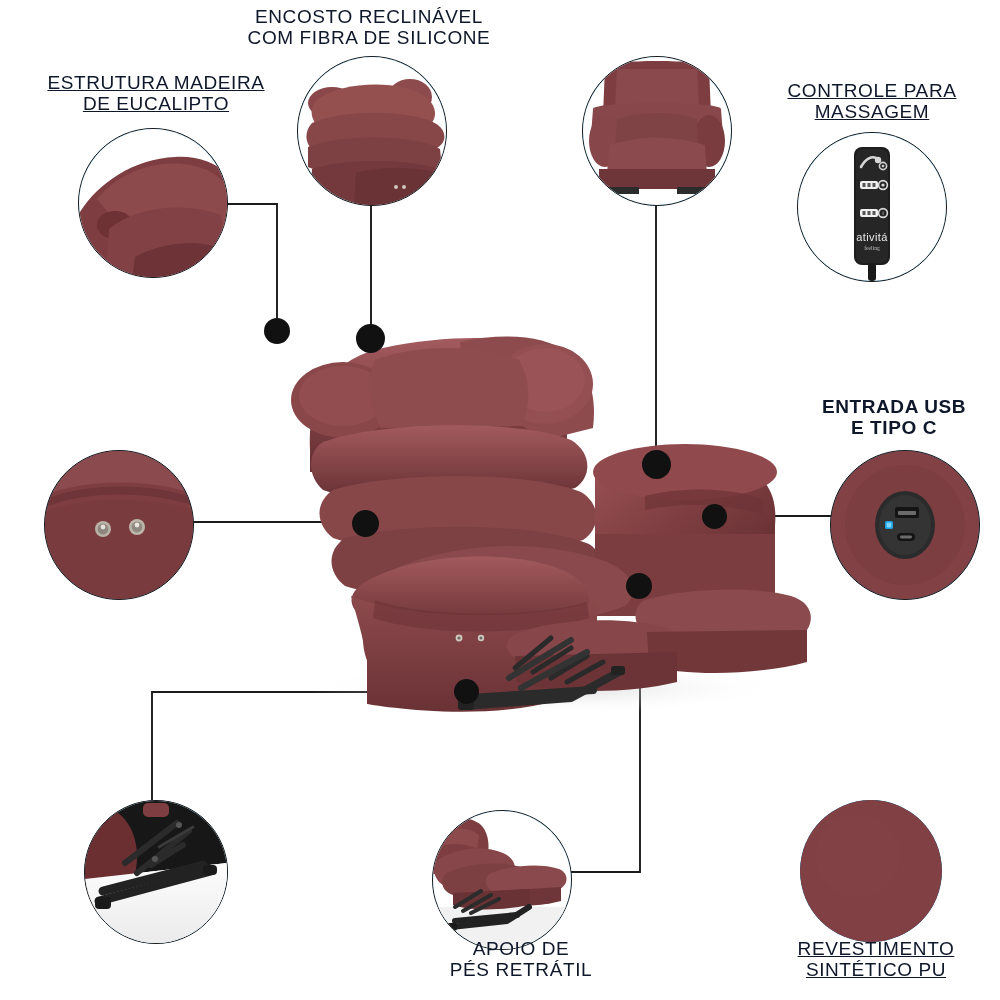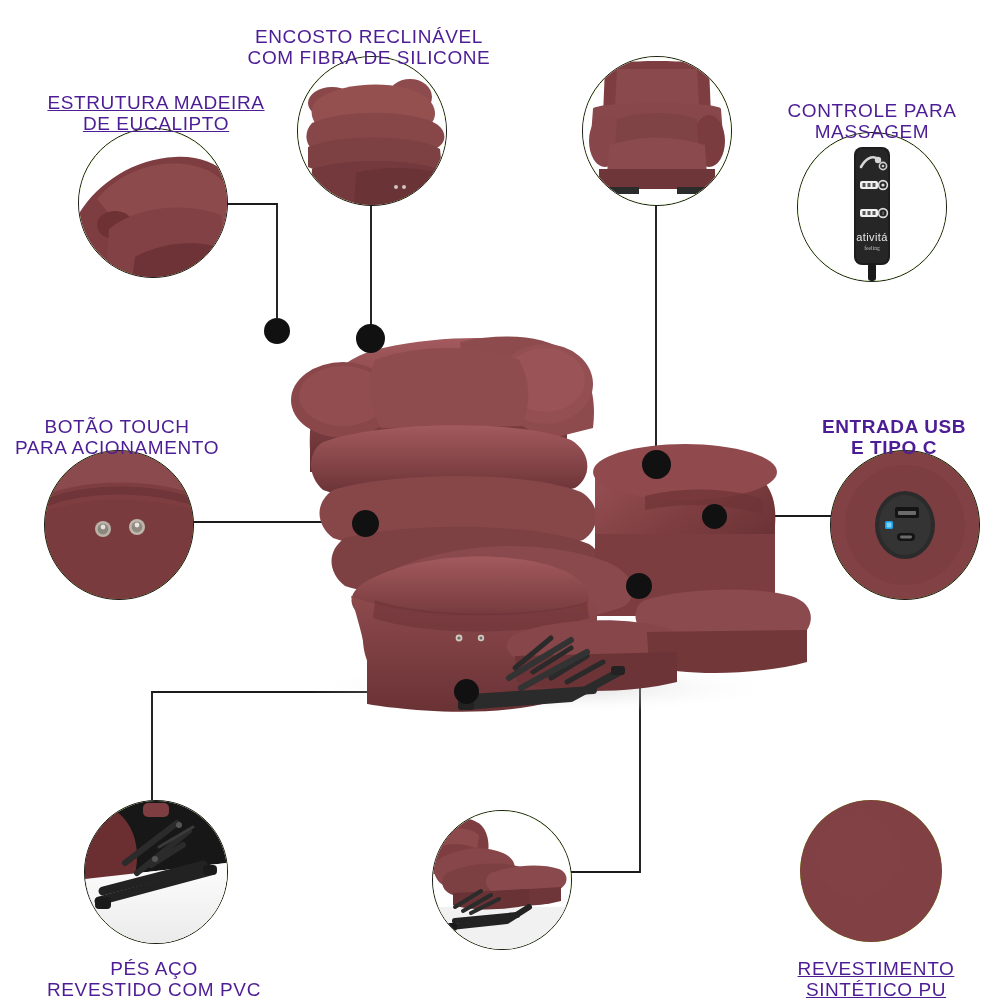--- a/index.html
+++ b/index.html
@@ -18,34 +18,33 @@
 
   
   .label{
     position:absolute;
     z-index:6;
     text-align:center;
     font-size:19px;
     line-height:1.13;
     letter-spacing:0.6px;
     font-weight:400;
-    color:#4c1d95;
+    color:#0f172a;
     white-space:pre-line;
     font-family:"Liberation Sans", sans-serif;
     text-transform:uppercase;
-    margin-top:20px;
   }
 
   
   .callout{
     position:absolute;
     border-radius:50%;
     overflow:hidden;
     border:1.6px solid #1b1b1b;
-    background:#84cc16;
+    background:#0369a1;
     z-index:4;
   }
   .callout.noborder{border:none;}
   .callout .inner{position:absolute;inset:0;}
 
   
   .dot{
     position:absolute;
     border-radius:50%;
     background:#111111;
@@ -349,29 +348,27 @@
   <div class="dot" style="left:626px;top:573px;width:26px;height:26px;"></div>
   <div class="dot" style="left:454px;top:679px;width:25px;height:25px;"></div>
 
   <div class="label" style="left:36px;top:72px;width:240px;text-decoration:underline;">ESTRUTURA MADEIRA
 DE EUCALIPTO</div>
 
   <div class="label" style="left:238px;top:6px;width:262px;">ENCOSTO RECLINÁVEL
 COM FIBRA DE SILICONE</div>
 
 
-  <div class="label" style="left:768px;top:80px;width:208px;">CONTROLE PARA
+  <div class="label" style="left:768px;top:80px;width:208px;text-decoration:underline;">CONTROLE PARA
 MASSAGEM</div>
 
-  <div class="label" style="left:4px;top:396px;width:226px;">BOTÃO TOUCH
-PARA ACIONAMENTO</div>
 
   <div class="label" style="left:798px;top:396px;width:192px;font-weight:bold;">ENTRADA USB
 E TIPO C</div>
 
-  <div class="label" style="left:28px;top:938px;width:252px;">PÉS AÇO
-REVESTIDO COM PVC</div>
-
+
+  <div class="label" style="left:420px;top:938px;width:202px;">APOIO DE
+PÉS RETRÁTIL</div>
 
   <div class="label" style="left:770px;top:938px;width:212px;text-decoration:underline;">REVESTIMENTO
 SINTÉTICO PU</div>
 
 </div>
 
 </body></html>

